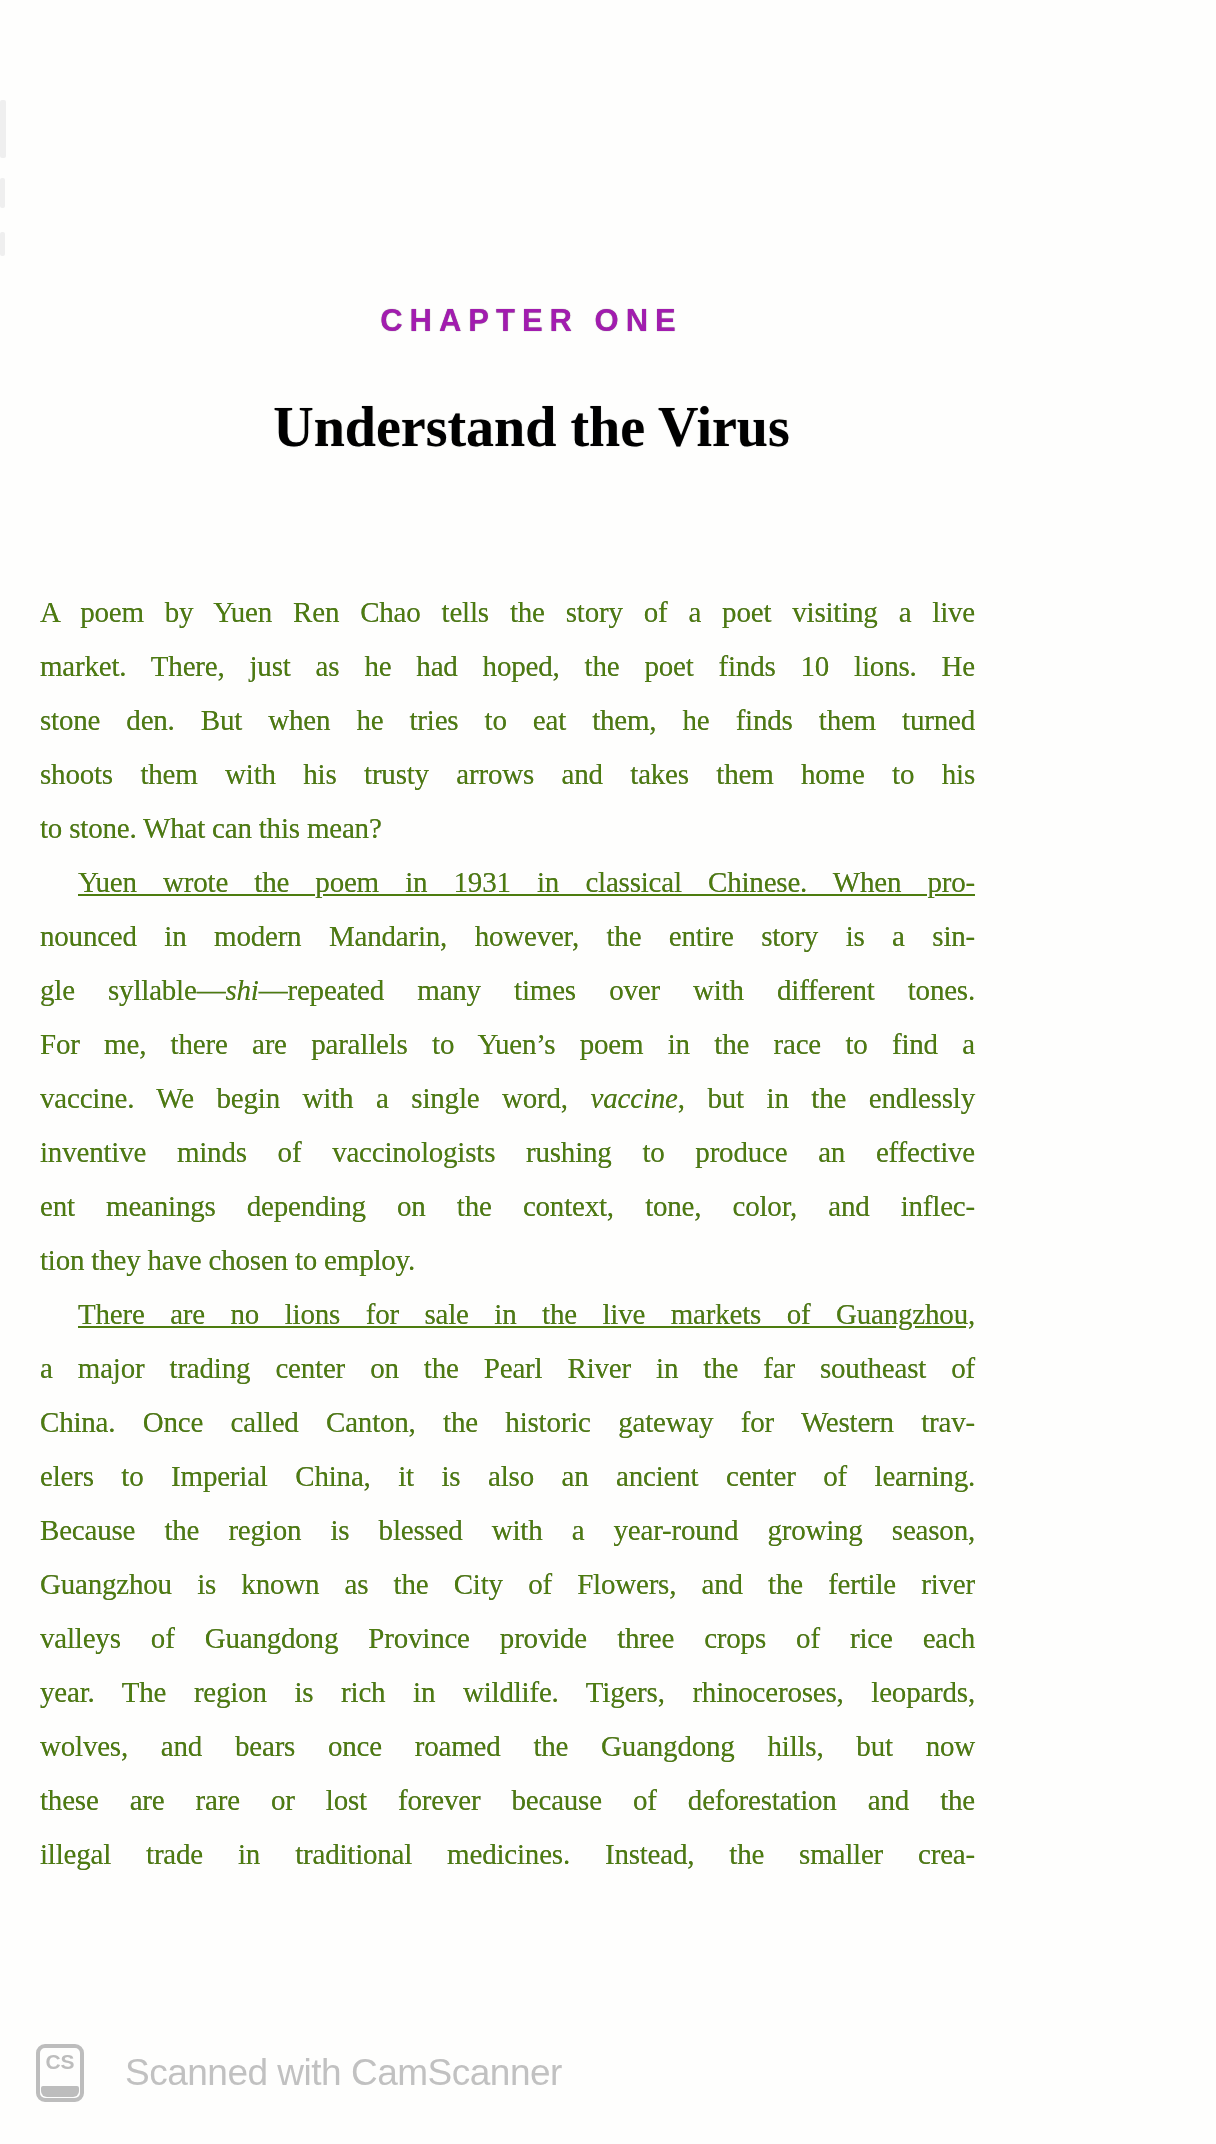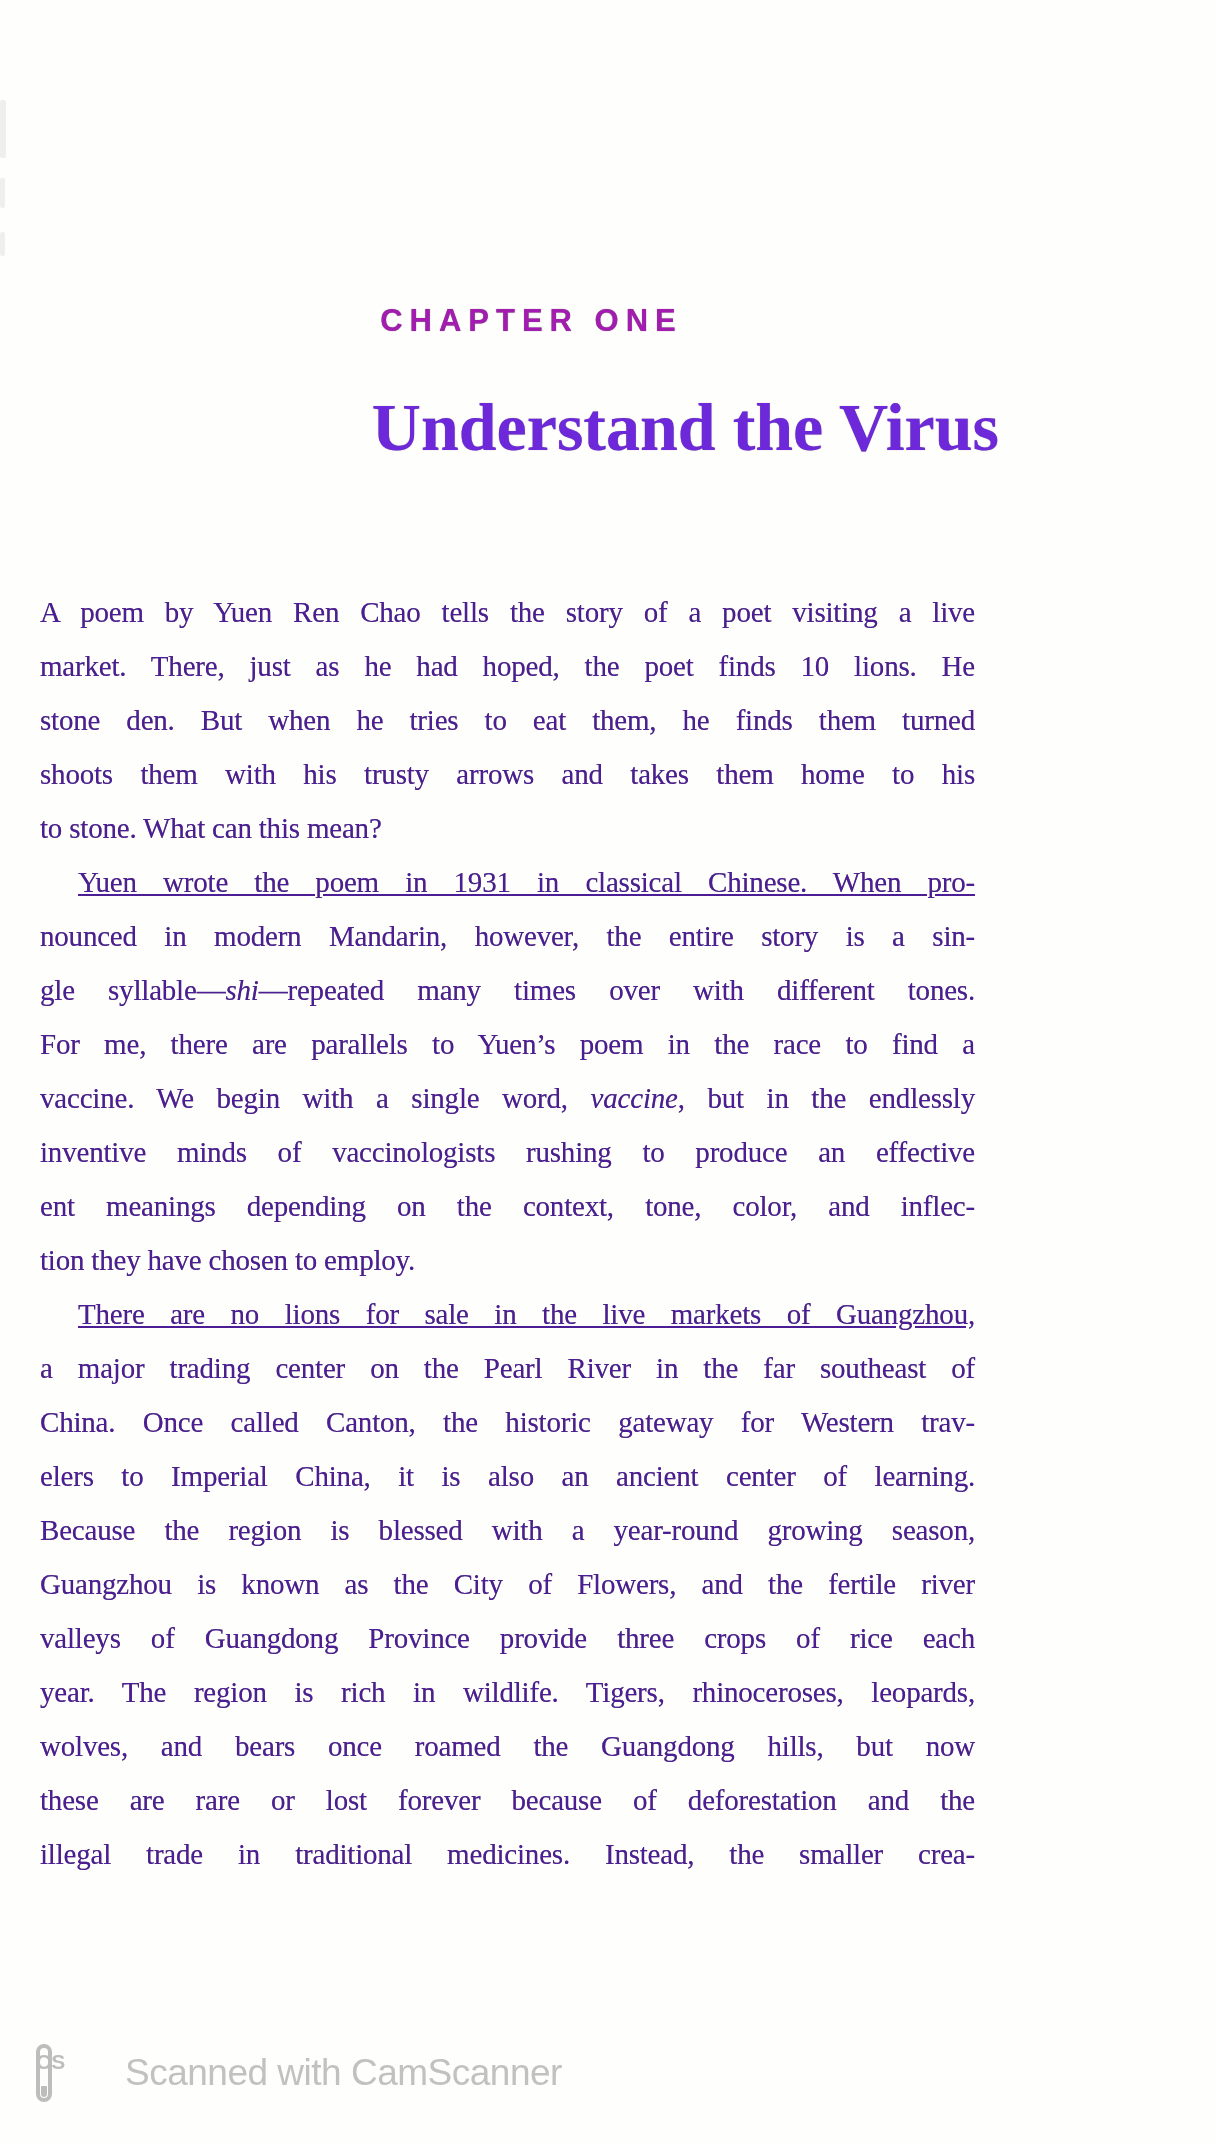--- a/index.html
+++ b/index.html
@@ -30,44 +30,43 @@
     font-weight:800;
     font-size:31px; line-height:36px;
     letter-spacing:7px;
     color:#a21caf;
     text-shadow:0 0 1px rgba(0,0,0,.55);
   }
   .title {
     position:absolute; left:0; top:390px; width:100%;
     font-family:"Liberation Serif", serif;
     font-weight:bold;
-    font-size:68px; line-height:74px;
-    color:#6d28d9;
+    font-size:56px; line-height:74px;
+    color:#000000;
     text-shadow:0 0 1px rgba(0,0,0,.4);
-    text-align:right;
   }
 
   .body-text {
     position:absolute; left:40px; top:585px; width:935px;
     font-size:29px; line-height:54px;
     letter-spacing:-0.2px;
-    color:#4c1d95;
+    color:#4d7c0f;
     text-shadow:0 0 0.6px rgba(0,0,0,.5);
   }
   .line {
     white-space:nowrap;
     text-align:justify;
     text-align-last:justify;
   }
   .line.short { text-align-last:left; }
   .line.indent { text-indent:38px;text-decoration:underline; }
   .it { font-style:italic; }
 
   .footer { position:absolute; left:0; top:2036px; width:100%; height:80px; }
-  .cs-badge { position:absolute; left:36px; top:8px; width:16px; height:58px; }
+  .cs-badge { position:absolute; left:36px; top:8px; width:48px; height:58px; }
   .cs-box   { position:absolute; left:0; top:0; right:0; bottom:0;
               border:4px solid #bdbdbd; border-radius:9px; }
   .cs-label { position:absolute; left:0; top:6px; width:100%;
               text-align:center;
               font-family:"Liberation Sans", sans-serif;
               font-weight:bold; font-size:21px; line-height:24px;
               color:#bdbdbd; letter-spacing:0; }
   .cs-bar   { position:absolute; left:5px; right:5px; bottom:5px; height:11px;
               background:#bdbdbd; border-radius:2px 2px 6px 6px; }
   .wm-text {

